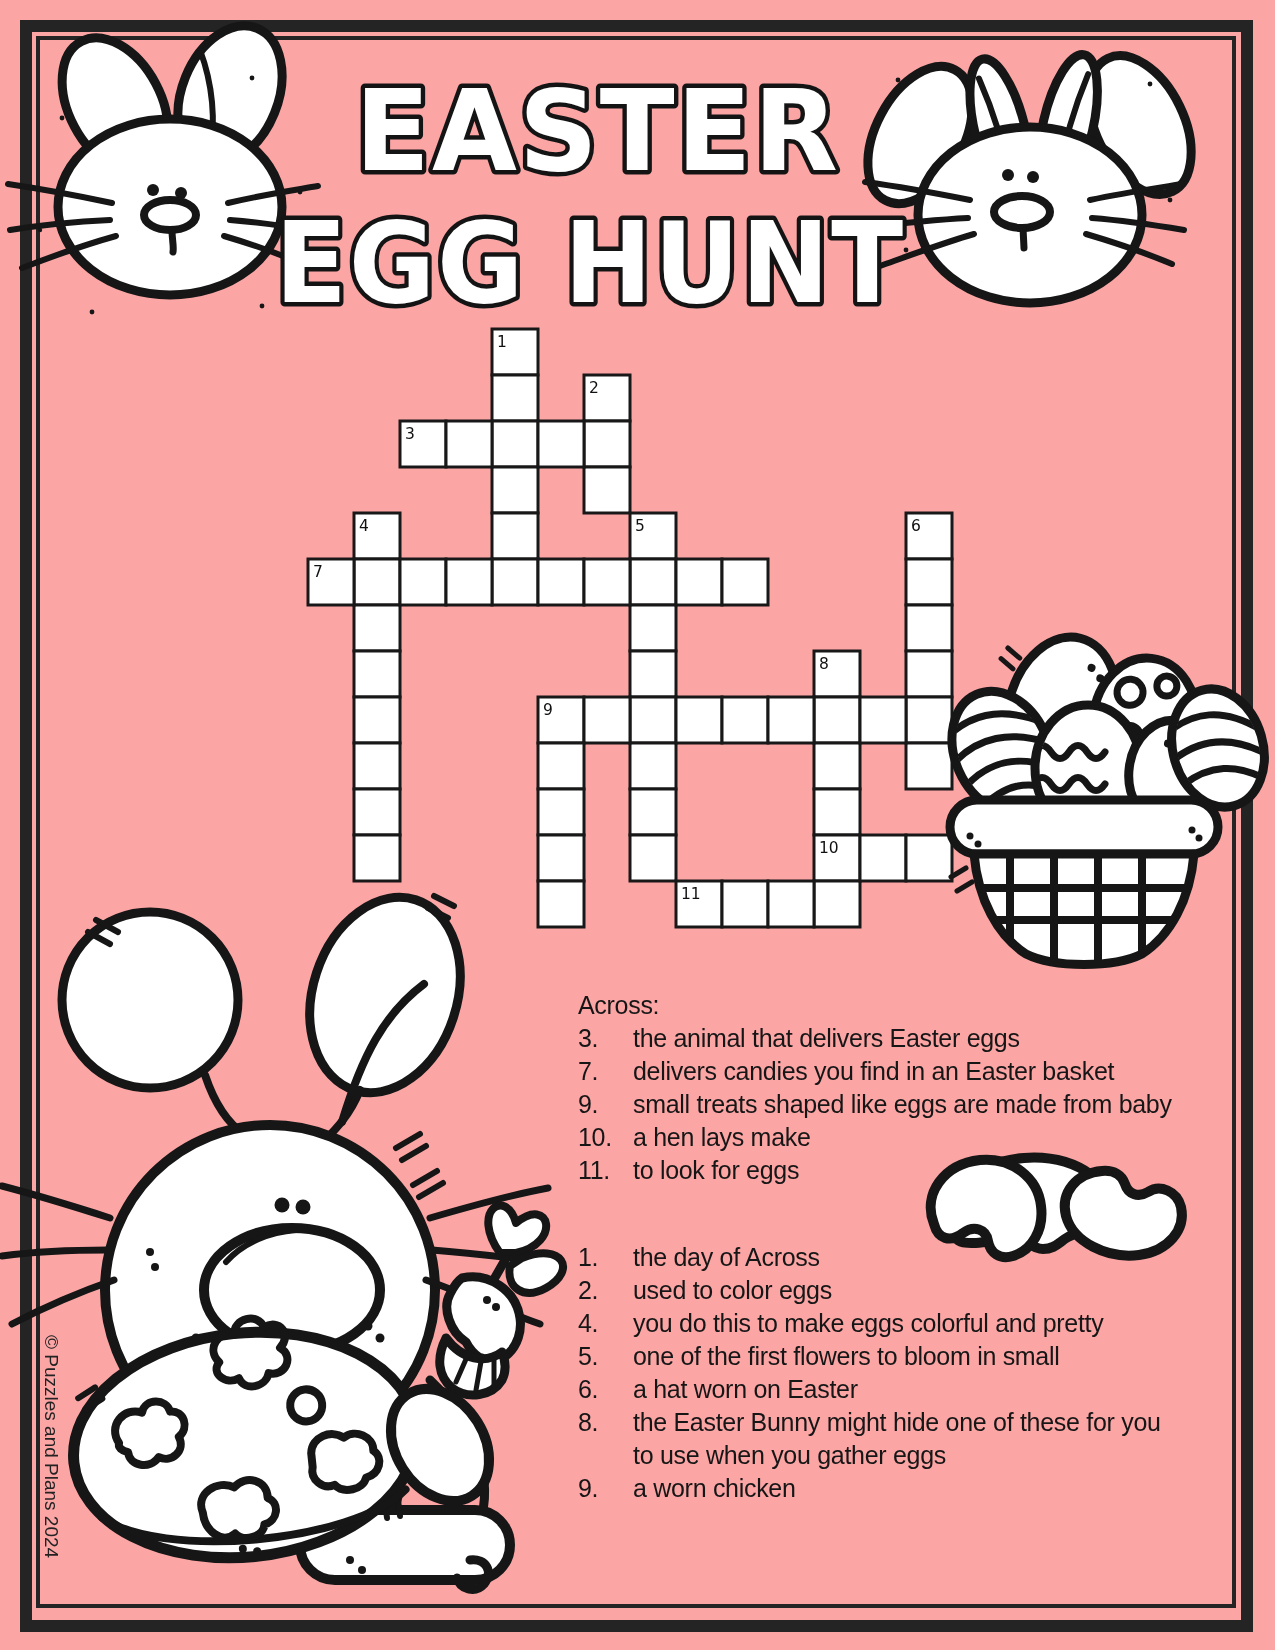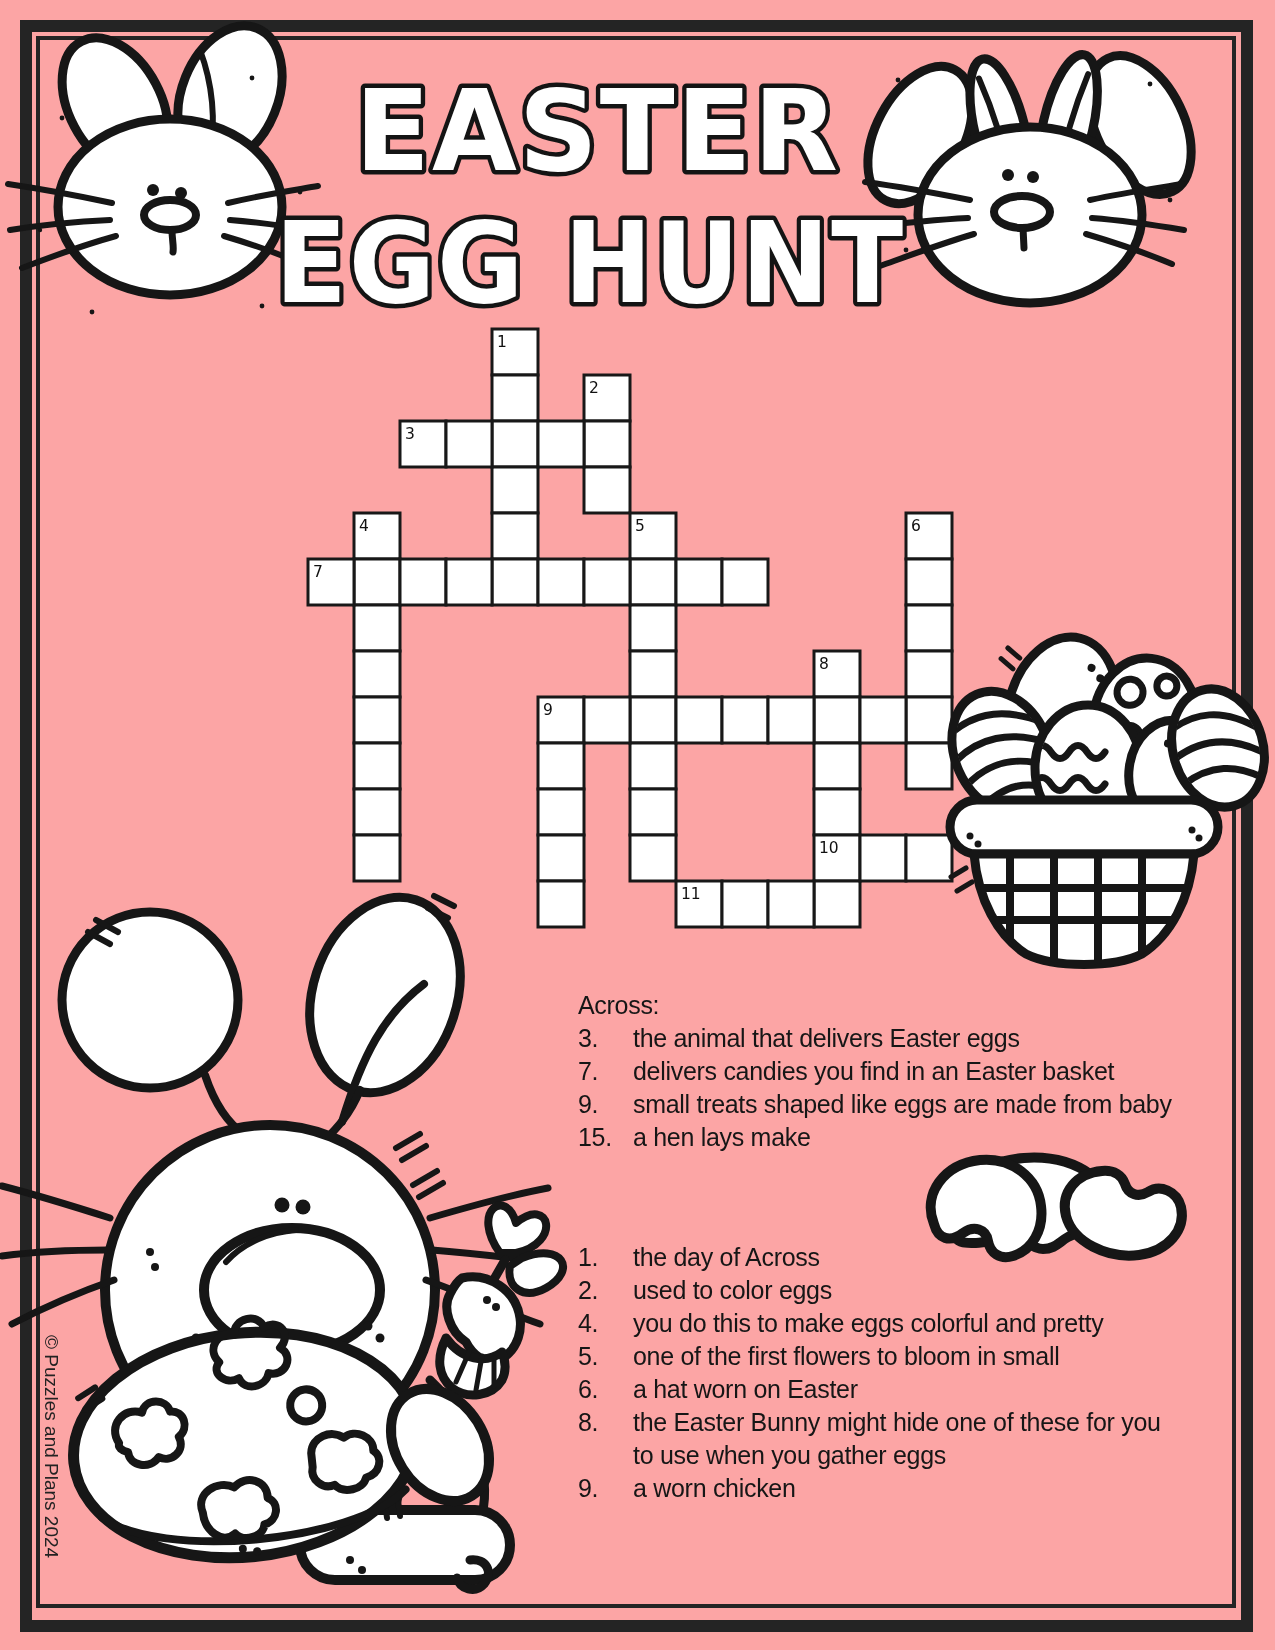--- a/index.html
+++ b/index.html
@@ -371,22 +371,26 @@
         </div>
         <div class="clue-row">
           <span class="clue-num">7.</span>
           <span class="clue-text">delivers candies you find in an Easter basket</span>
         </div>
         <div class="clue-row">
           <span class="clue-num">9.</span>
           <span class="clue-text">small treats shaped like eggs are made from baby</span>
         </div>
         <div class="clue-row">
-          <span class="clue-num">15.</span>
+          <span class="clue-num">10.</span>
           <span class="clue-text">a hen lays make</span>
+        </div>
+        <div class="clue-row">
+          <span class="clue-num">11.</span>
+          <span class="clue-text">to look for eggs</span>
         </div>
       </div>
   </div>
   <div class="clues clues-down">
     <div id="down-list">
         <div class="clue-row">
           <span class="clue-num">1.</span>
           <span class="clue-text">the day of Across</span>
         </div>
         <div class="clue-row">

